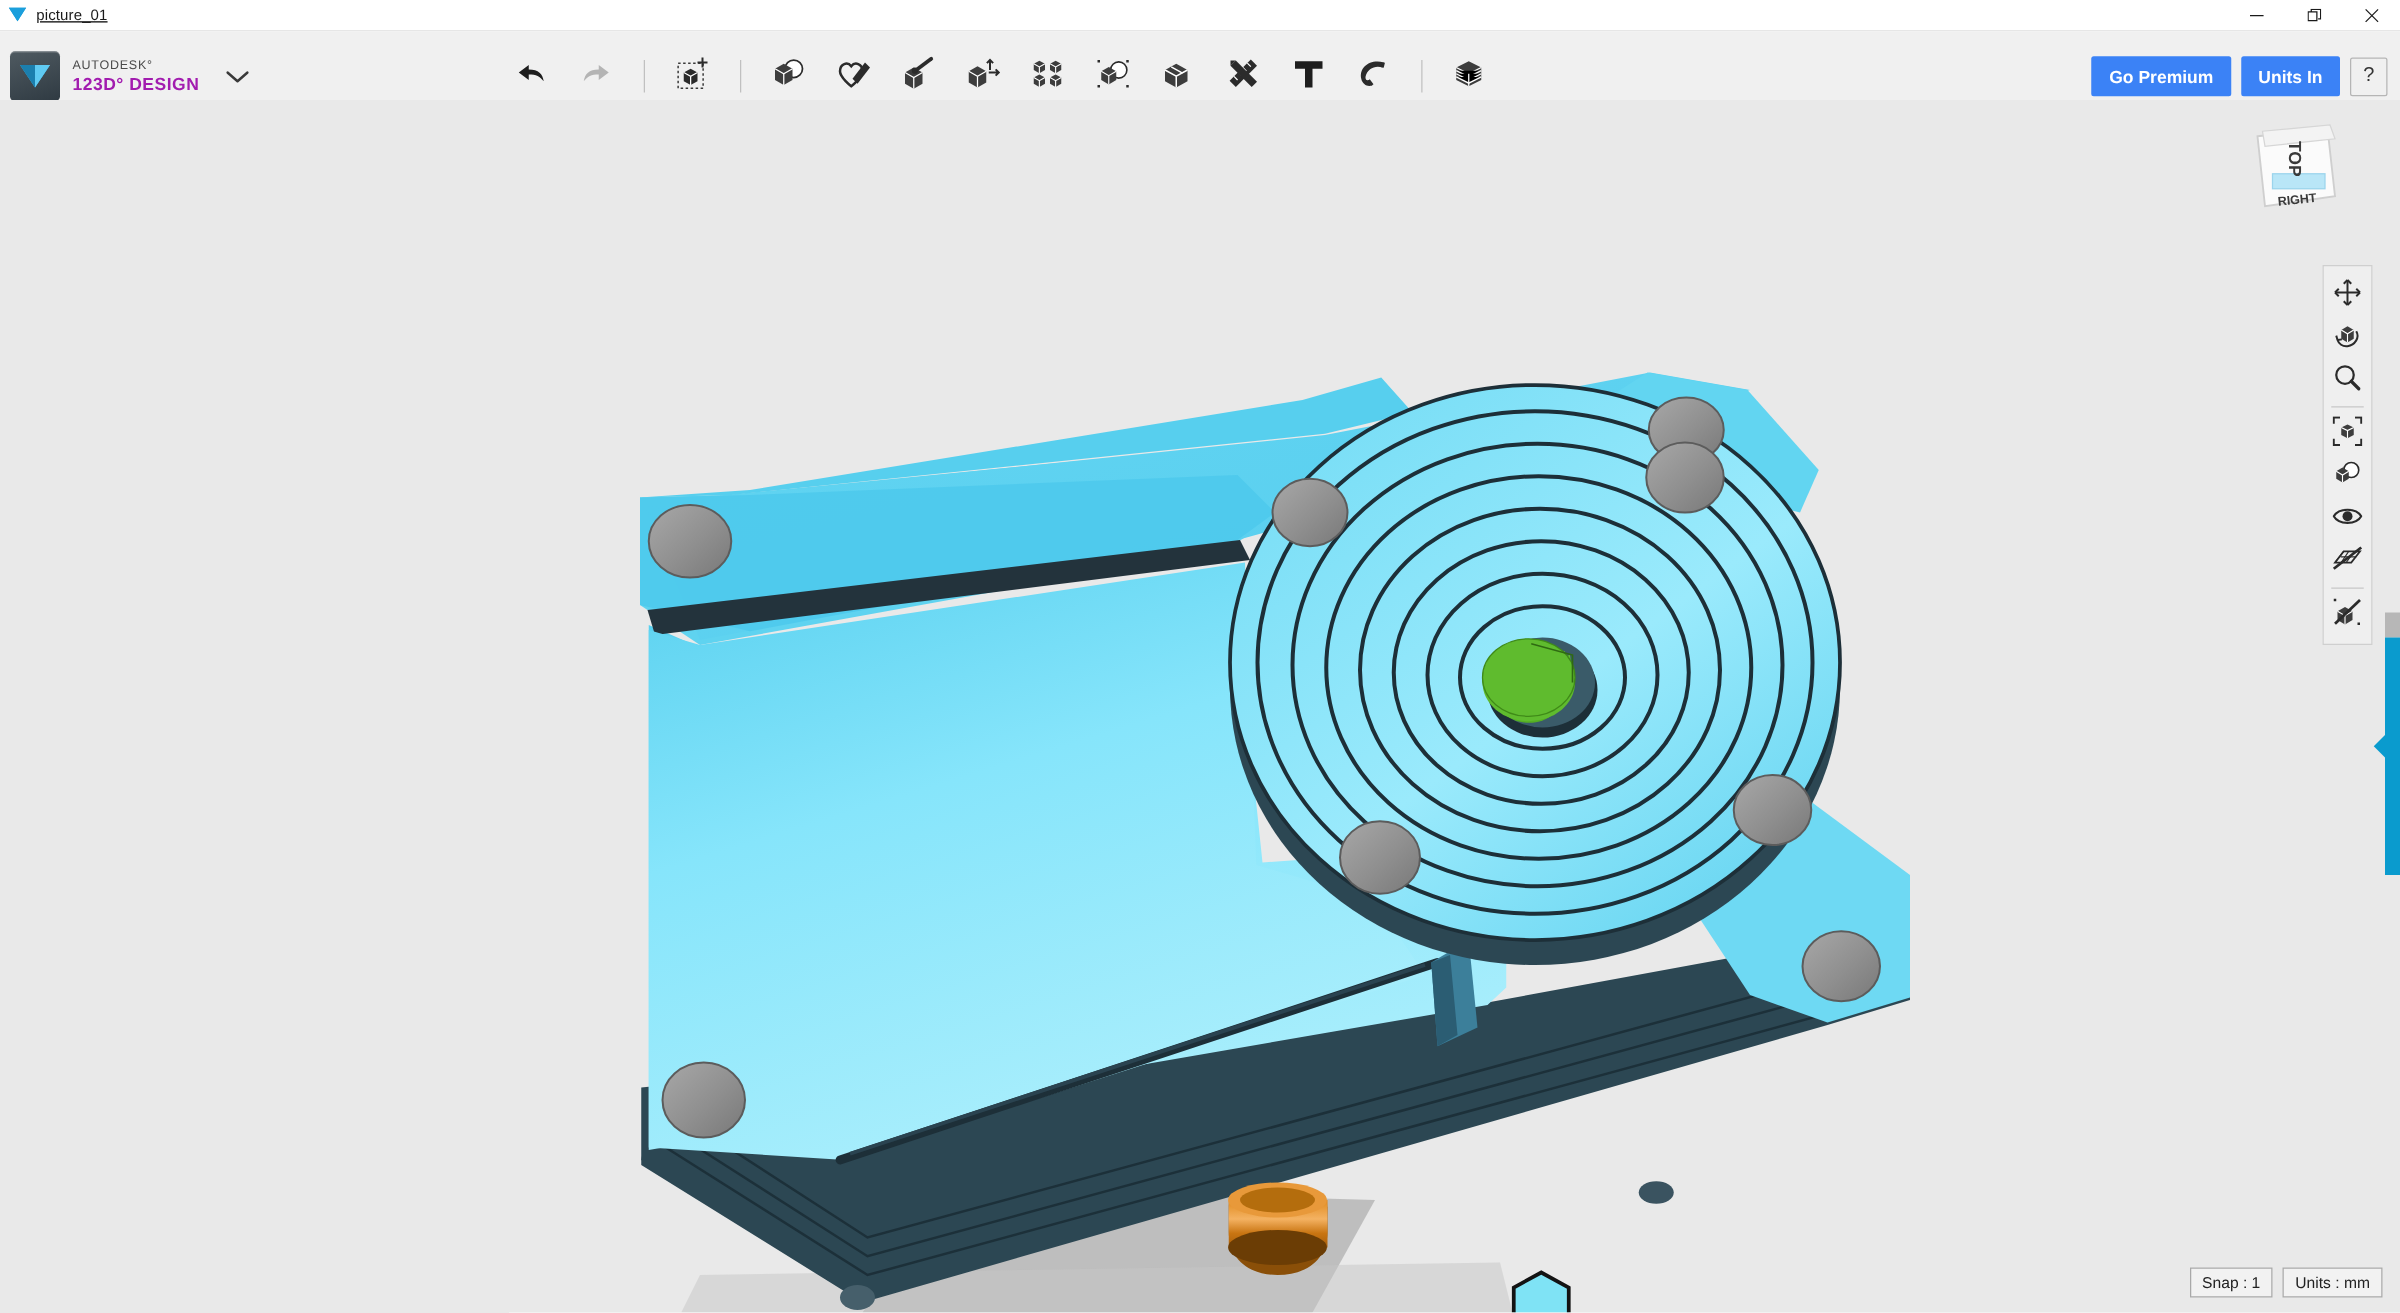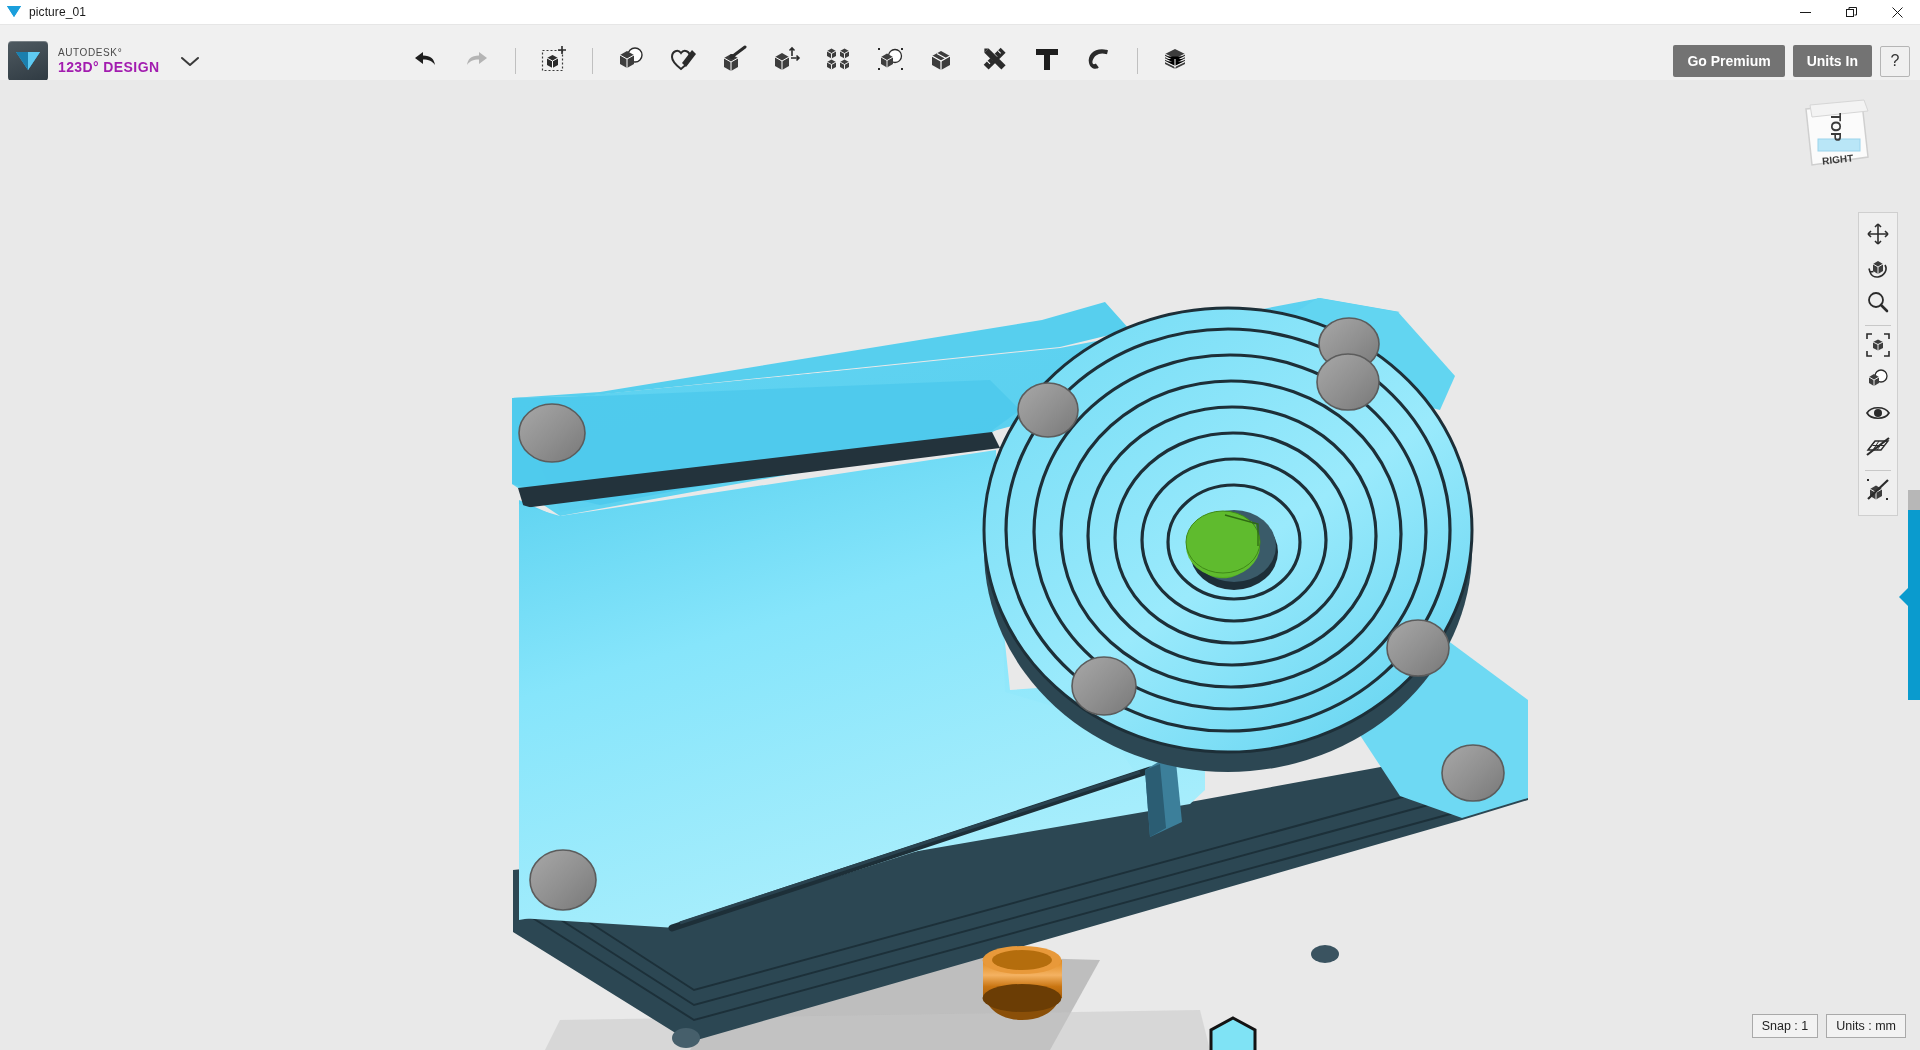--- a/index.html
+++ b/index.html
@@ -9,20 +9,21 @@
     font-family: "Liberation Sans", sans-serif;
     background: #ffffff;
   }
 
   
   .titlebar {
     position: absolute; left: 0; top: 0; width: 1920px; height: 25px;
     background: #ffffff;
     display: flex; align-items: center;
     border-bottom: 1px solid #e6e6e6;
+    text-decoration: underline;
   }
   .tb-logo { margin-left: 7px; display: flex; align-items: center; }
   .tb-title { font-size: 12px; color: #1a1a1a; margin-left: 8px; letter-spacing: .1px; }
   .tb-controls { margin-left: auto; display: flex; height: 25px; }
   .tb-btn {
     width: 46px; height: 25px; display: flex; align-items: center; justify-content: center;
     color: #1a1a1a; font-size: 13px; line-height: 1;
   }
 
   
@@ -47,21 +48,21 @@
   .tools { display: flex; align-items: center; margin-left: 200px; gap: 0px; }
   .tool {
     width: 40px; height: 40px;
     display: flex; align-items: center; justify-content: center;
     margin: 0 6px;
   }
   .tool-sep { width: 1px; height: 26px; background: #c0c0c0; margin: 0 12px; }
 
   .right-actions { margin-left: auto; display: flex; align-items: center; margin-right: 10px; gap: 8px; }
   .btn-premium, .btn-signin {
-    background: #737373; color: #fff; font-size: 14px; font-weight: bold;
+    background: #3b82f6; color: #fff; font-size: 14px; font-weight: bold;
     padding: 8px 14px; border: none; border-radius: 2px; cursor: pointer;
     font-family: "Liberation Sans", sans-serif;
   }
   .btn-help {
     width: 30px; height: 31px; background: #f0f0f0; border: 1px solid #b5b5b5;
     color: #333; font-size: 16px; border-radius: 2px; cursor: pointer;
     display: flex; align-items: center; justify-content: center;
     font-family: "Liberation Sans", sans-serif;
   }
 

